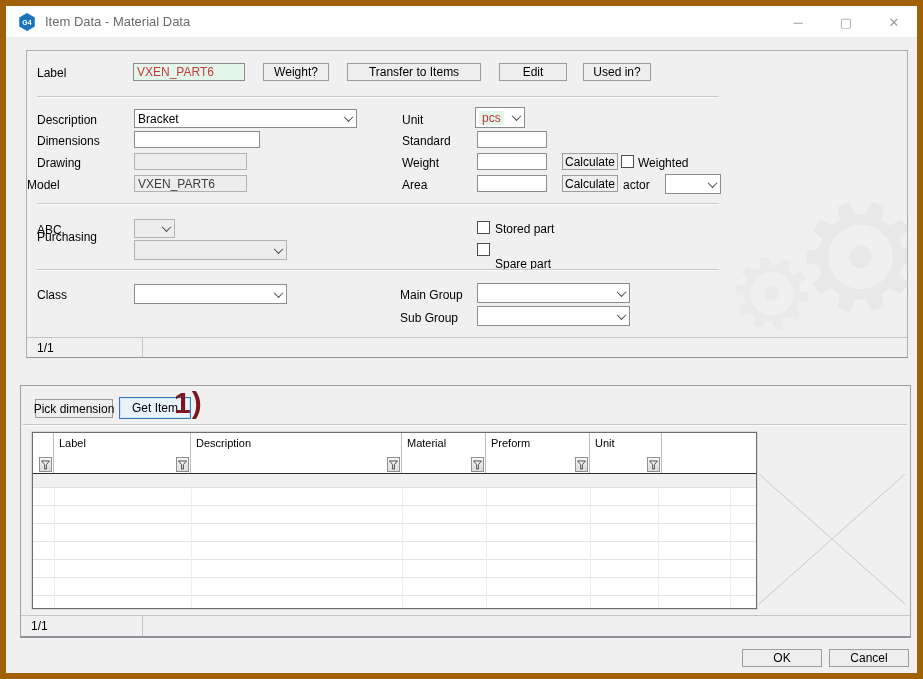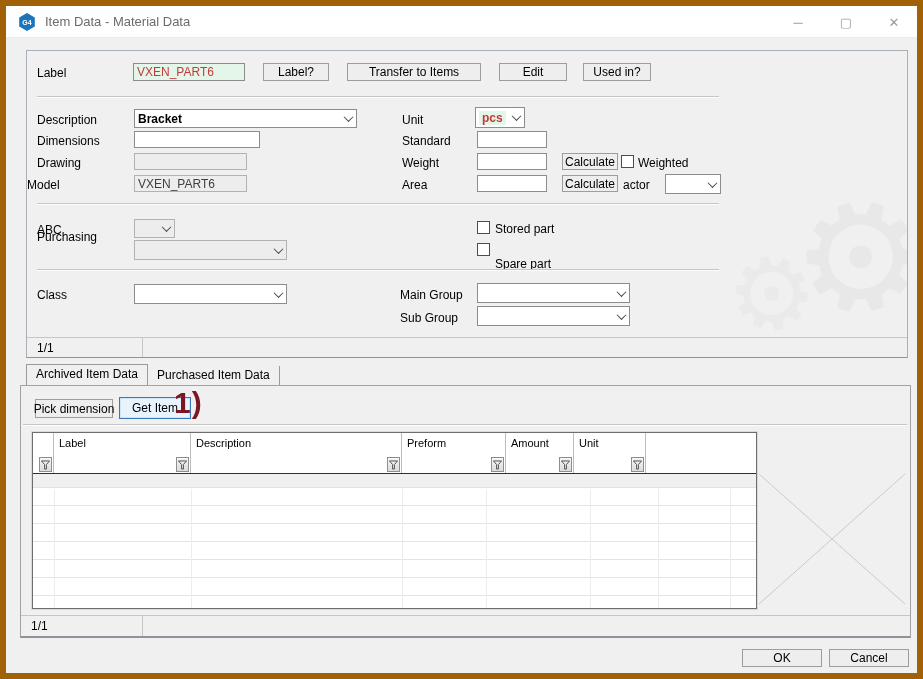--- a/index.html
+++ b/index.html
@@ -42,21 +42,21 @@
     position: absolute; border: 1px solid #9d9d9d; background: #eeeeee;
     font: 12px "Liberation Sans", sans-serif; display: flex; align-items: center; justify-content: center;
     cursor: default; white-space: nowrap;
   }
   .btn-focus { border: 1px solid #3a79b8; background: #e9f3fc; box-shadow: inset 0 0 0 1px #cfe4f5; }
   .combo {
     position: absolute; border: 1px solid #8c8c8c; background: #fff;
     display: flex; align-items: center; padding-left: 3px; cursor: default;
   }
   .combo.dis { background: #ededed; border-color: #b2b2b2; }
-  .combo .val { flex: 1 1 auto; overflow: hidden; white-space: nowrap; font-weight: bold; }
+  .combo .val { flex: 1 1 auto; overflow: hidden; white-space: nowrap; }
   .combo .val.red { flex: 0 0 auto; background: #e4f6e9; color: #c23b3b; padding: 0 3px; }
   .chev { flex: 0 0 auto; width: 16px; height: 100%; display: flex; align-items: center; justify-content: center; }
   .chev::after { content: ""; width: 6px; height: 6px; border-right: 1px solid #4a4a4a; border-bottom: 1px solid #4a4a4a; transform: rotate(45deg) translate(-1px,-1px); }
   .checkbox { position: absolute; width: 13px; height: 13px; background: #fff; border: 1px solid #4d4d4d; cursor: default; }
   .statusbar {
     position: absolute; left: 0; right: 0; bottom: 0; height: 20px;
     border-top: 1px solid #c6c6c6; display: flex; align-items: center; padding-left: 10px; background: #f0f0f0;
   }
   .statusbar .divider { position: absolute; left: 115px; top: 0; bottom: 0; width: 1px; background: #c6c6c6; }
   
@@ -105,21 +105,21 @@
       <span class="win-btn">✕</span>
     </div>
   </div>
 
   <div class="top-panel">
     <span class="watermark wm1">⚙</span>
     <span class="watermark wm2">⚙</span>
 
     <span class="lbl" style="left:10px;top:15px">Label</span>
     <input class="txt green" style="left: 106px; top: 12px; width: 112px; height: 18px;" value="VXEN_PART6">
-    <div class="btn" style="left:236px;top:12px;width:66px;height:18px">Label?</div>
+    <div class="btn" style="left:236px;top:12px;width:66px;height:18px">Weight?</div>
     <div class="btn" style="left:320px;top:12px;width:134px;height:18px">Transfer to Items</div>
     <div class="btn" style="left:472px;top:12px;width:68px;height:18px">Edit</div>
     <div class="btn" style="left:556px;top:12px;width:68px;height:18px">Used in?</div>
 
     <div class="sep" style="left:10px;top:45px;width:682px"></div>
 
     <span class="lbl" style="left:10px;top:62px">Description</span>
     <div class="combo" style="left:107px;top:58px;width:223px;height:19px">
       <span class="val">Bracket</span>
       <span class="chev"></span>
@@ -188,24 +188,20 @@
       <span class="val"></span>
       <span class="chev"></span>
     </div>
 
     <div class="statusbar">
       <span>1/1</span>
       <span class="divider"></span>
     </div>
   </div>
 
-  <div class="tabstrip">
-    <div class="tab active">Archived Item Data</div>
-    <div class="tab">Purchased Item Data</div>
-  </div>
 
   <div class="tab-panel">
     <div class="btn" style="left:14px;top:13px;width:78px;height:19px">Pick dimension</div>
     <div class="btn btn-focus" style="left:98px;top:11px;width:72px;height:22px">Get Item</div>
     <span class="annotation">1)</span>
 
     <div class="sep" style="left:2px;top:38px;width:884px"></div>
 
     <div class="grid">
       <div class="grid-head">
@@ -232,32 +228,32 @@
         <div class="gh-col" style="width:211px">
           <div class="gh-title">Description</div>
           <div class="gh-filter">
               <span class="funnel-btn">
                 <svg width="9" height="10" viewBox="0 0 10 10">
                   <polygon points="0.5,0.5 9.5,0.5 6,4.5 6,9.5 4,9.5 4,4.5" fill="#e8eef5" stroke="#444" stroke-width="1"></polygon>
                 </svg>
               </span>
             </div>
         </div>
+        <div class="gh-col" style="width:84px">
+          <div class="gh-title">Material</div>
+          <div class="gh-filter">
+              <span class="funnel-btn">
+                <svg width="9" height="10" viewBox="0 0 10 10">
+                  <polygon points="0.5,0.5 9.5,0.5 6,4.5 6,9.5 4,9.5 4,4.5" fill="#e8eef5" stroke="#444" stroke-width="1"></polygon>
+                </svg>
+              </span>
+            </div>
+        </div>
         <div class="gh-col" style="width:104px">
           <div class="gh-title">Preform</div>
-          <div class="gh-filter">
-              <span class="funnel-btn">
-                <svg width="9" height="10" viewBox="0 0 10 10">
-                  <polygon points="0.5,0.5 9.5,0.5 6,4.5 6,9.5 4,9.5 4,4.5" fill="#e8eef5" stroke="#444" stroke-width="1"></polygon>
-                </svg>
-              </span>
-            </div>
-        </div>
-        <div class="gh-col" style="width:68px">
-          <div class="gh-title">Amount</div>
           <div class="gh-filter">
               <span class="funnel-btn">
                 <svg width="9" height="10" viewBox="0 0 10 10">
                   <polygon points="0.5,0.5 9.5,0.5 6,4.5 6,9.5 4,9.5 4,4.5" fill="#e8eef5" stroke="#444" stroke-width="1"></polygon>
                 </svg>
               </span>
             </div>
         </div>
         <div class="gh-col" style="width:72px">
           <div class="gh-title">Unit</div>

